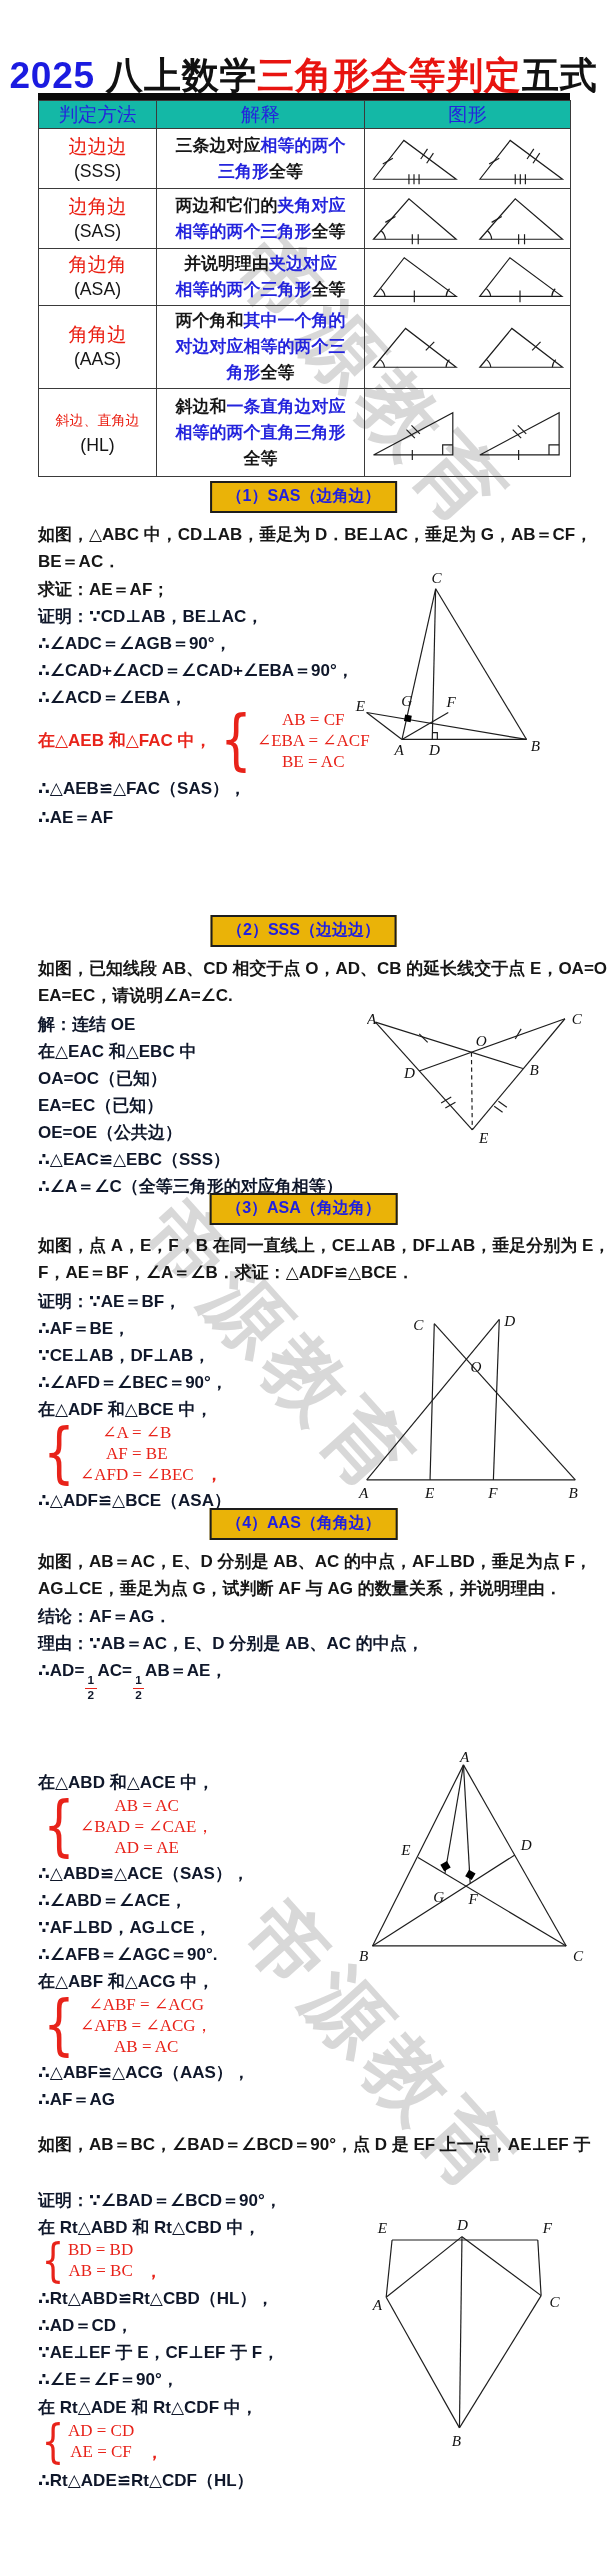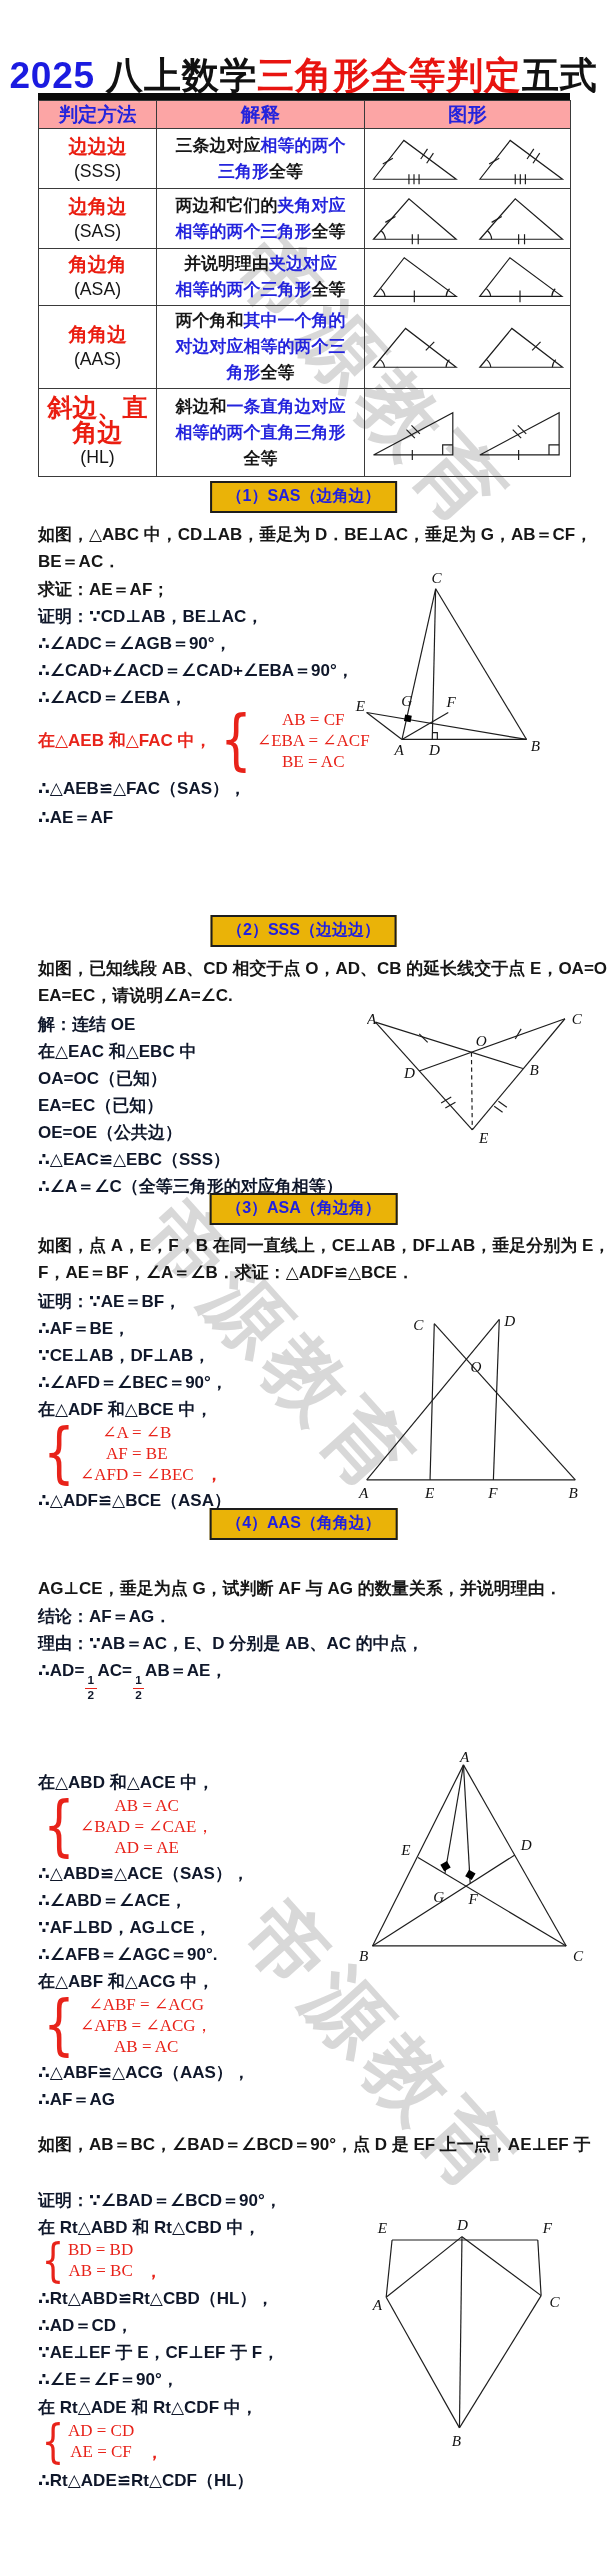--- a/index.html
+++ b/index.html
@@ -6,23 +6,23 @@
   .page{position:relative;width:607px;height:2576px;background:#ffffff;overflow:hidden;
         font-family:"Liberation Sans","DejaVu Sans",sans-serif;}
   .abs{position:absolute;}
   .ttl{top:51px;left:0;width:607px;text-align:center;font-size:37px;font-weight:800;letter-spacing:0.8px;white-space:nowrap;}
   .ttl .t-blue{color:#1b1be0;}
   .ttl .t-red{color:#e81410;}
   .ttl .t-blk{color:#111;}
   .topbar{top:93px;left:38px;width:532px;height:7.6px;background:#0a0a0a;}
   table.judge{position:absolute;top:100px;left:38px;width:532px;border-collapse:collapse;table-layout:fixed;}
   table.judge td,table.judge th{border:1.3px solid #3a3a3a;padding:0;vertical-align:middle;text-align:center;}
-  th.hd{background:#fca5a5;color:#2424dd;font-size:19.4px;font-weight:700;height:27px;}
+  th.hd{background:#14b8a6;color:#2424dd;font-size:19.4px;font-weight:400;height:27px;}
   .mcell{line-height:25px;}
-  .mname{color:#ea1d10;font-size:19.4px;font-weight:700;}
+  .mname{color:#ea1d10;font-size:19.4px;font-weight:400;}
   .mabbr{color:#151515;font-size:17.7px;font-weight:500;}
   .ecell{font-size:17px;line-height:26px;font-weight:700;margin-top:40px;}
   .eb{color:#161616;}
   .eu{color:#2424dd;}
   .figcell svg{display:block;margin:0 auto;}
   .box-h{left:50%;transform:translateX(-50%);background:#eab308;border:2.1px solid #1d1d1d;
          color:#2020e0;font-size:16px;font-weight:800;padding:3.4px 15px;white-space:nowrap;}
   .line{position:absolute;left:38px;font-size:17px;line-height:23.6px;white-space:nowrap;}
   .blk{color:#161616;font-weight:600;}
   .red{color:#0f172a;font-weight:600;}
@@ -181,21 +181,21 @@
                 <path d="M 17 56 A 13 13 0 0 0 12 47"></path>
                 <path d="M 90 56 A 13 13 0 0 1 94 47"></path>
                 <line x1="66" y1="36" x2="76" y2="26"></line>
               </g>
         </svg>
       </td>
     </tr>
 
     <tr style="height:88px">
       <td class="mcell">
-            <div class="mname" style="font-size:25px">斜边、直角边</div>
+            <div class="mname" style="font-size:14px">斜边、直角边</div>
             <div class="mabbr">(HL)</div>
           </td>
       <td class="ecell">
             <div><span class="eb">斜边和</span><span class="eu">一条直角边对应</span></div>
             <div><span class="eu">相等的两个直角三角形</span></div>
             <div><span class="eb">全等</span></div>
           </td>
       <td class="figcell">
         <svg class="fig" width="196" height="54" viewBox="0 0 232 64">
           <g>
@@ -313,20 +313,21 @@
     <text x="70" y="22">C</text>
     <text x="178" y="18">D</text>
     <text x="138" y="72">O</text>
     <text x="6" y="221">A</text>
     <text x="84" y="221">E</text>
     <text x="159" y="221">F</text>
     <text x="254" y="221">B</text>
   </svg>
 
   <div class="abs box-h" style="top:1508px">（4）AAS（角角边）</div>
+  <div class="line blk" style="top:1550px">如图，AB＝AC，E、D 分别是 AB、AC 的中点，AF⊥BD，垂足为点 F，</div>
   <div class="line blk" style="top:1577px">AG⊥CE，垂足为点 G，试判断 AF 与 AG 的数量关系，并说明理由．</div>
   <div class="line red" style="top:1605px">结论：AF＝AG．</div>
   <div class="line red" style="top:1632px">理由：∵AB＝AC，E、D 分别是 AB、AC 的中点，</div>
   <div class="line red" style="top:1659px">
     <span>∴AD=</span><span class="frac">
         <span class="fn">1</span>
         <span class="fd">2</span>
       </span><span>AC=</span><span class="frac">
         <span class="fn">1</span>
         <span class="fd">2</span>

